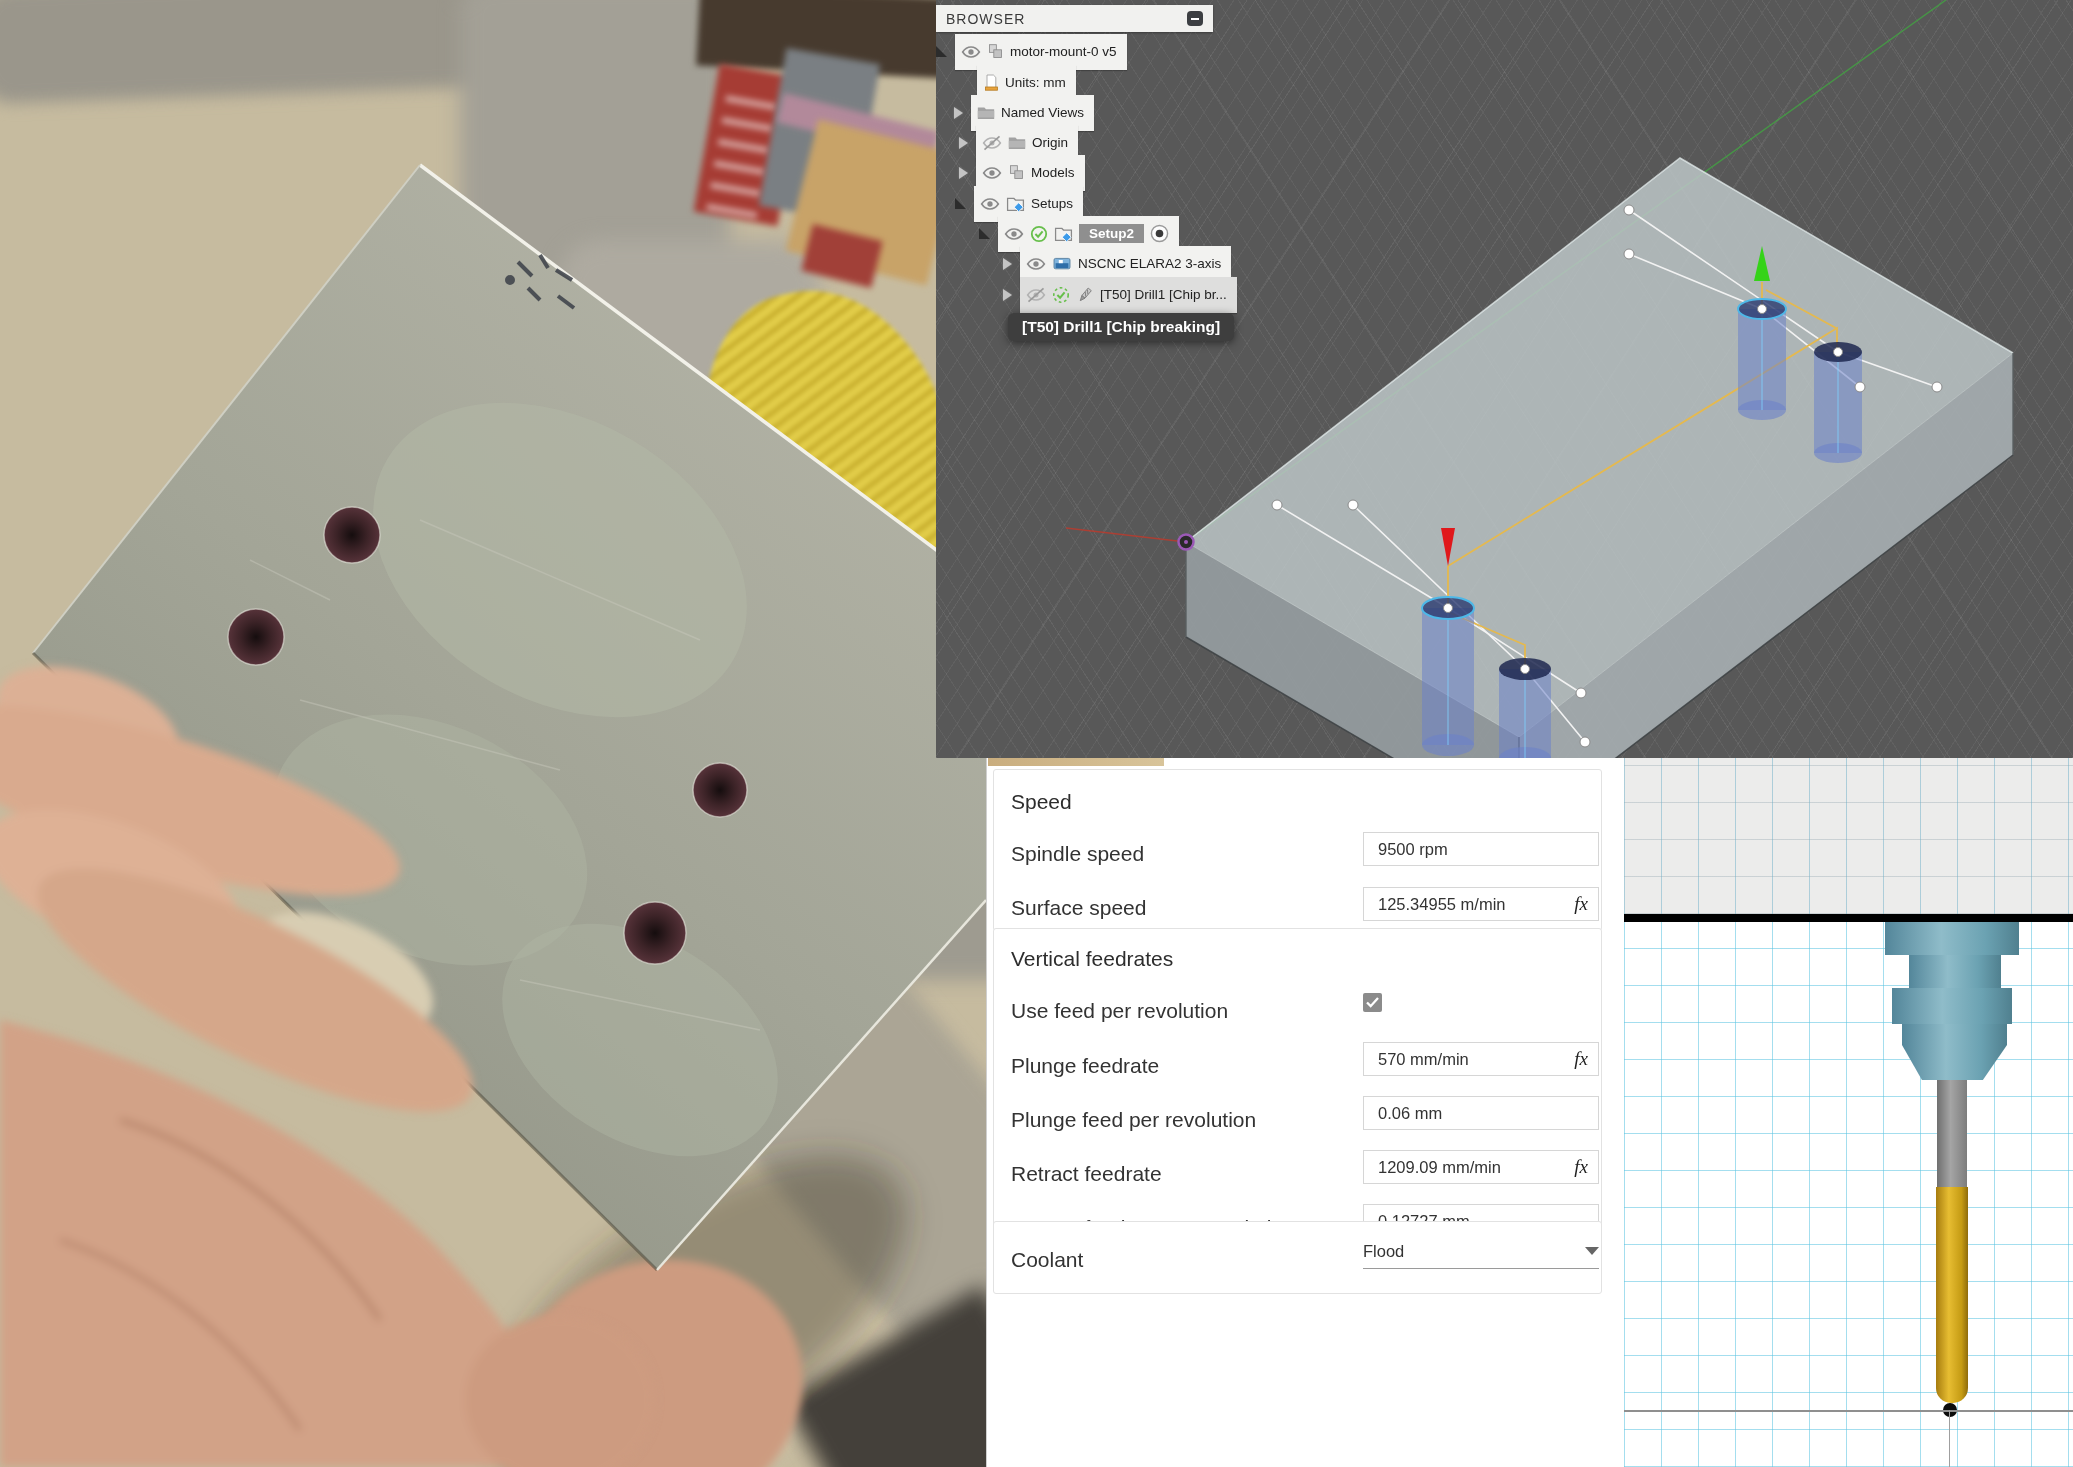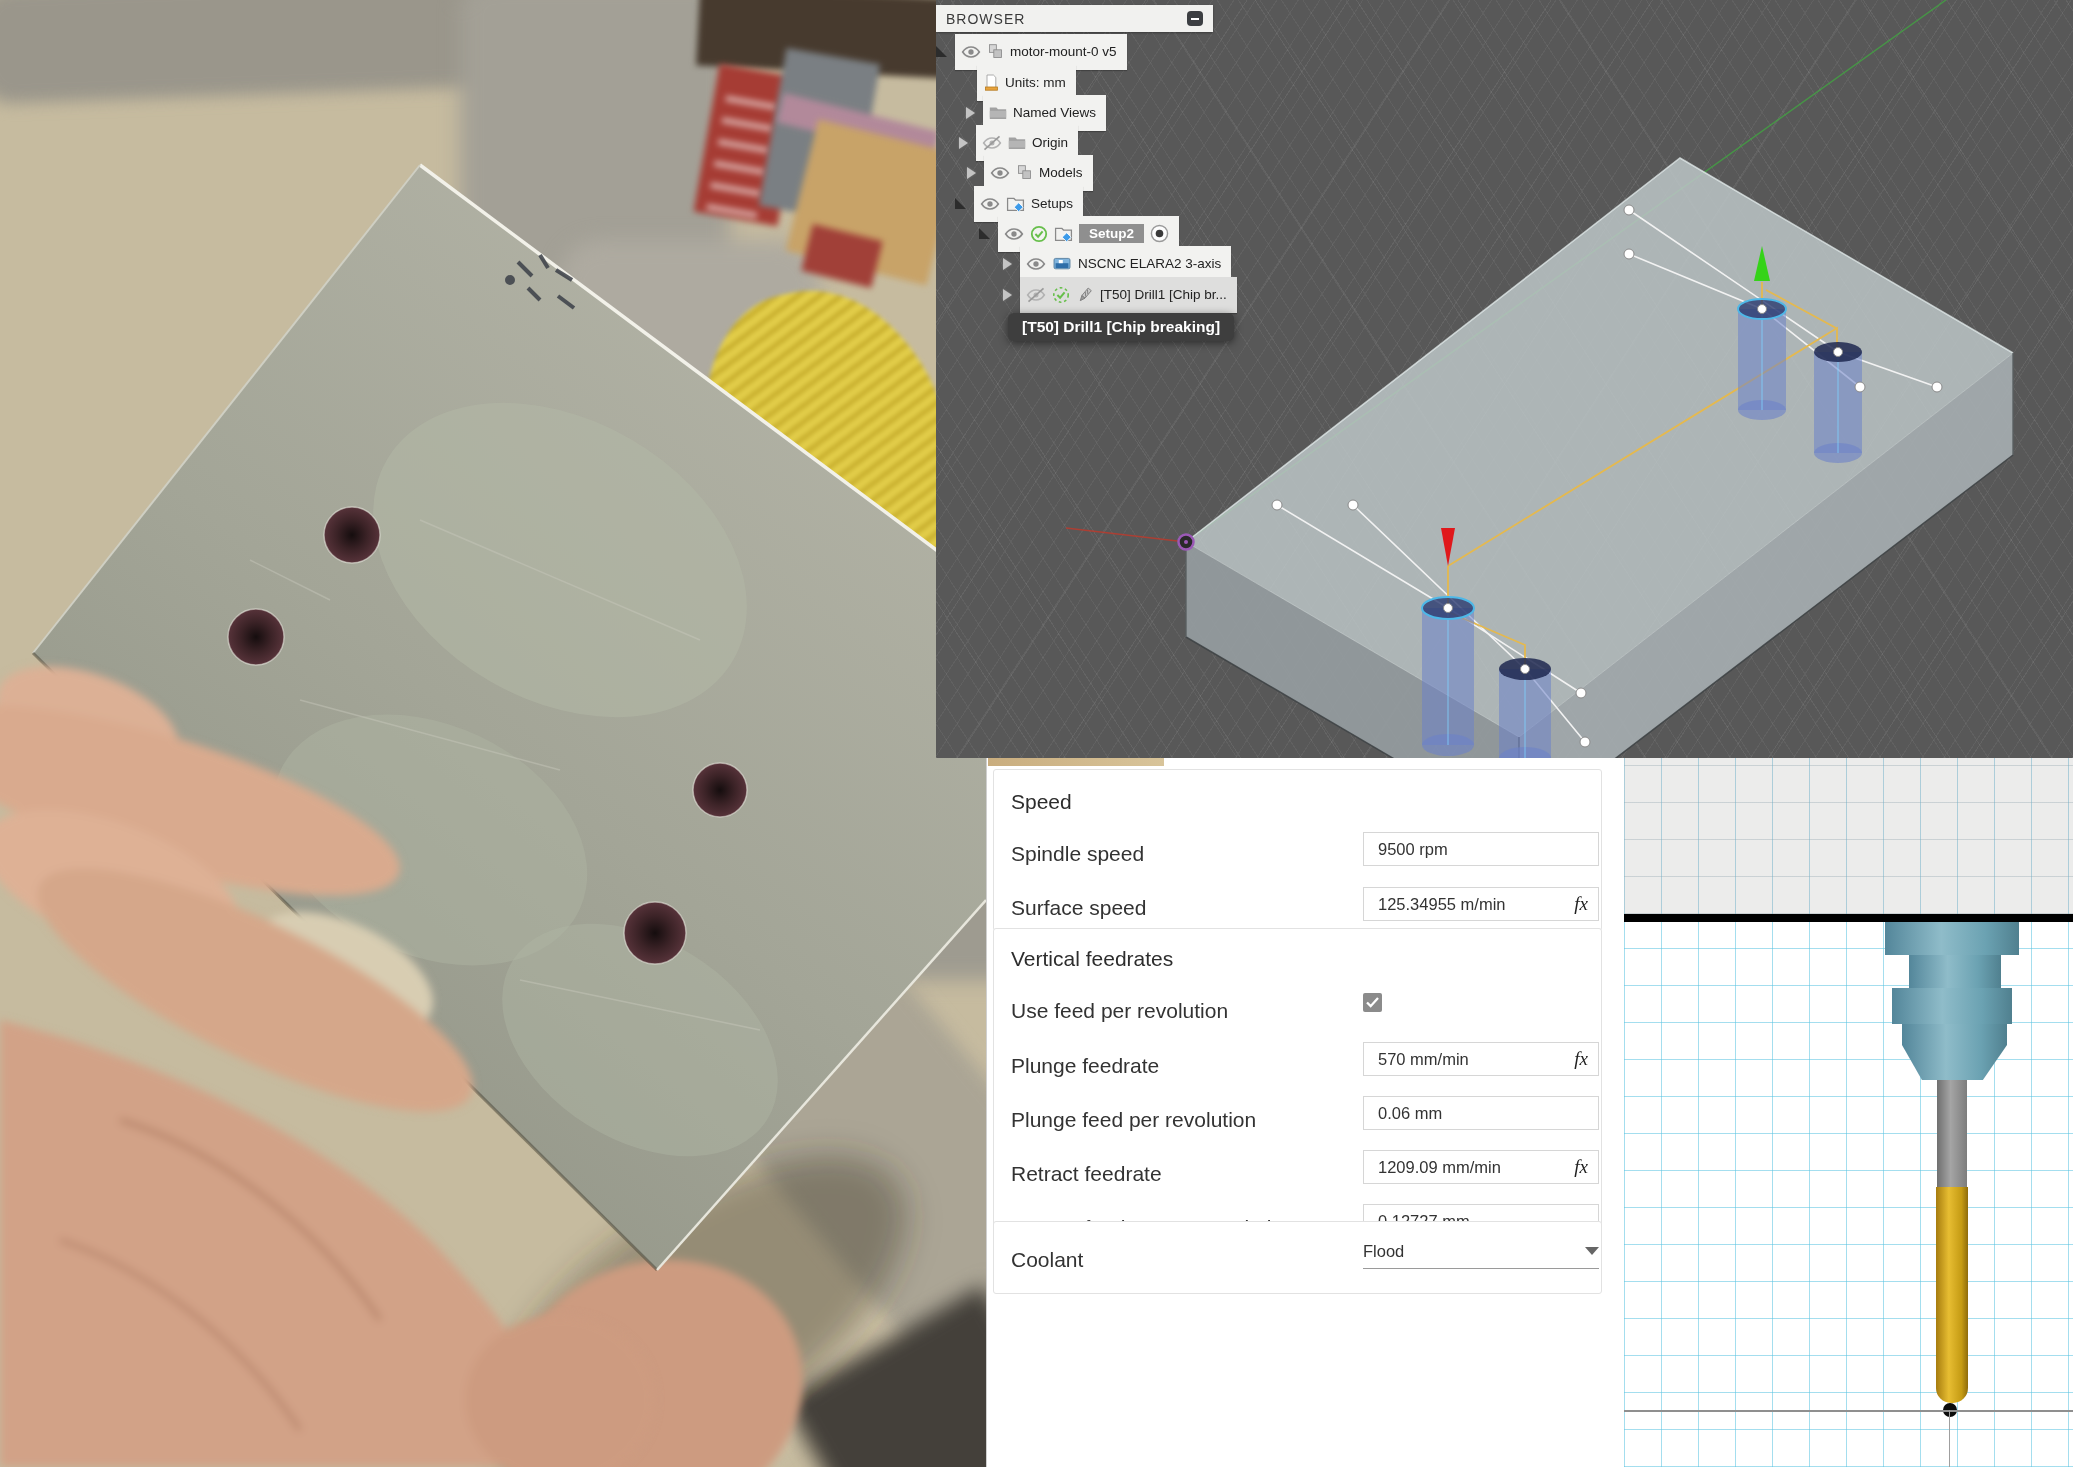--- a/index.html
+++ b/index.html
@@ -281,21 +281,21 @@
         <span class="icon">
           <svg width="16" height="18" viewBox="0 0 20 22">
               <path d="M5 1h8l3 3v14H5z" fill="#fff" stroke="#999"></path>
               <rect x="3" y="16" width="15" height="4" fill="#e8a33d" stroke="#b57a1f"></rect>
             </svg>
           </span>
         <span>Units: mm</span>
       </div>
     </div>
 
-    <div class="trow" style="left:30px;top:100px;">
+    <div class="trow" style="left:18px;top:100px;">
       <span class="tri-col"></span>
       <div class="chip">
         <span class="icon">
           <svg width="18" height="15" viewBox="0 0 22 18">
               <path d="M1 3h8l2 2h10v12H1z" fill="#a2a2a2"></path>
               <path d="M1 7h20v8H1z" fill="#b5b5b5"></path>
             </svg>
           </span>
         <span>Named Views</span>
       </div>
@@ -314,21 +314,21 @@
         <span class="icon">
           <svg width="18" height="15" viewBox="0 0 22 18">
               <path d="M1 3h8l2 2h10v12H1z" fill="#a2a2a2"></path>
               <path d="M1 7h20v8H1z" fill="#b5b5b5"></path>
             </svg>
           </span>
         <span>Origin</span>
       </div>
     </div>
 
-    <div class="trow" style="left:31px;top:160px;">
+    <div class="trow" style="left:23px;top:160px;">
       <span class="tri-col"></span>
       <div class="chip">
         <span class="icon">
           <svg width="20" height="14" viewBox="0 0 24 16">
               <path d="M12 2C6 2 2 8 2 8s4 6 10 6 10-6 10-6-4-6-10-6z" fill="none" stroke="#8a8a8a" stroke-width="2"></path>
               <circle cx="12" cy="8" r="3.2" fill="#8a8a8a"></circle>
             </svg>
           </span>
         <span class="icon">
           <svg width="17" height="17" viewBox="0 0 20 20">

